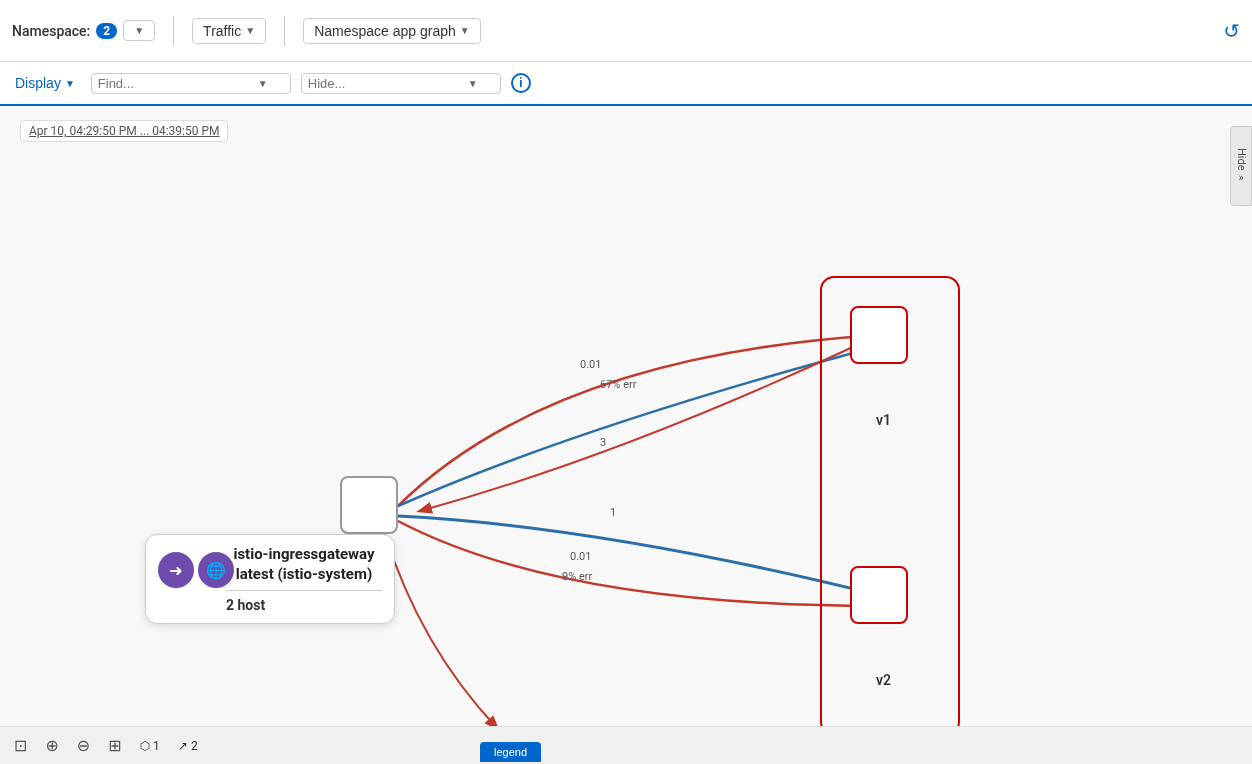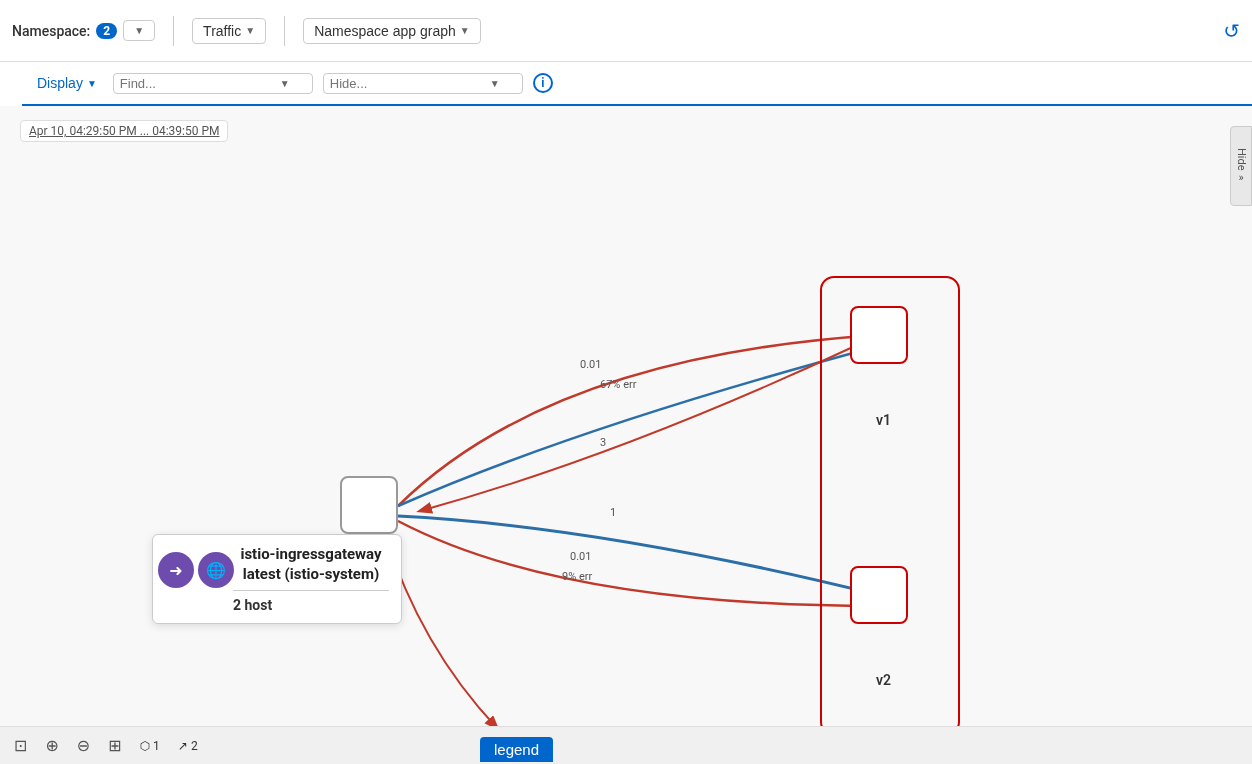--- a/index.html
+++ b/index.html
@@ -53,21 +53,20 @@
     }
 
     
     .toolbar2 {
       display: flex;
       align-items: center;
       padding: 6px 9px;
       border-bottom: 2px solid #0066cc;
       gap: 10px;
       height: 44px;
-      margin-left: 22px;
     }
     .display-btn {
       display: flex;
       align-items: center;
       gap: 4px;
       border: none;
       background: none;
       cursor: pointer;
       font-size: 14px;
       color: #0066cc;
@@ -303,21 +302,21 @@
     }
     .legend-btn {
       position: absolute;
       bottom: 2px;
       left: 480px;
       background: #0066cc;
       color: #fff;
       border: none;
       border-radius: 4px 4px 0 0;
       padding: 4px 14px;
-      font-size: 15px;
+      font-size: 11px;
       cursor: pointer;
     }
   </style>
 </head>
 <body>
 
 <div class="toolbar">
   <div class="namespace-group">
     <span class="toolbar-label">Namespace:</span>
     <span class="badge">2</span>
@@ -397,21 +396,21 @@
   <div class="group-box"></div>
 
   <div class="node-box gateway"></div>
 
   <div class="node-box v1"></div>
   <div class="node-label v1">v1</div>
 
   <div class="node-box v2"></div>
   <div class="node-label v2">v2</div>
 
-  <div style="position:absolute;top:428px;left:152px;background:#fff;border:1px solid #ccc;border-radius:6px;padding:10px 12px 10px 80px;width:250px;box-shadow:0 2px 8px rgba(0,0,0,0.12);">
+  <div style="position:absolute;top:428px;left:145px;background:#fff;border:1px solid #ccc;border-radius:12px;padding:10px 12px 10px 80px;width:250px;box-shadow:0 2px 8px rgba(0,0,0,0.12);">
     <div class="tooltip-title">istio-ingressgateway latest (istio-system)</div>
     <hr class="tooltip-divider">
     <div class="tooltip-host">2 host</div>
   </div>
 
   <div style="position:absolute;top:446px;left:158px;display:flex;gap:4px;align-items:center;">
     <div style="width:36px;height:36px;border-radius:50%;background:#6d4cad;display:flex;align-items:center;justify-content:center;color:#fff;font-size:16px;">➜</div>
     <div style="width:36px;height:36px;border-radius:50%;background:#6d4cad;display:flex;align-items:center;justify-content:center;color:#fff;font-size:16px;">🌐</div>
   </div>
 

